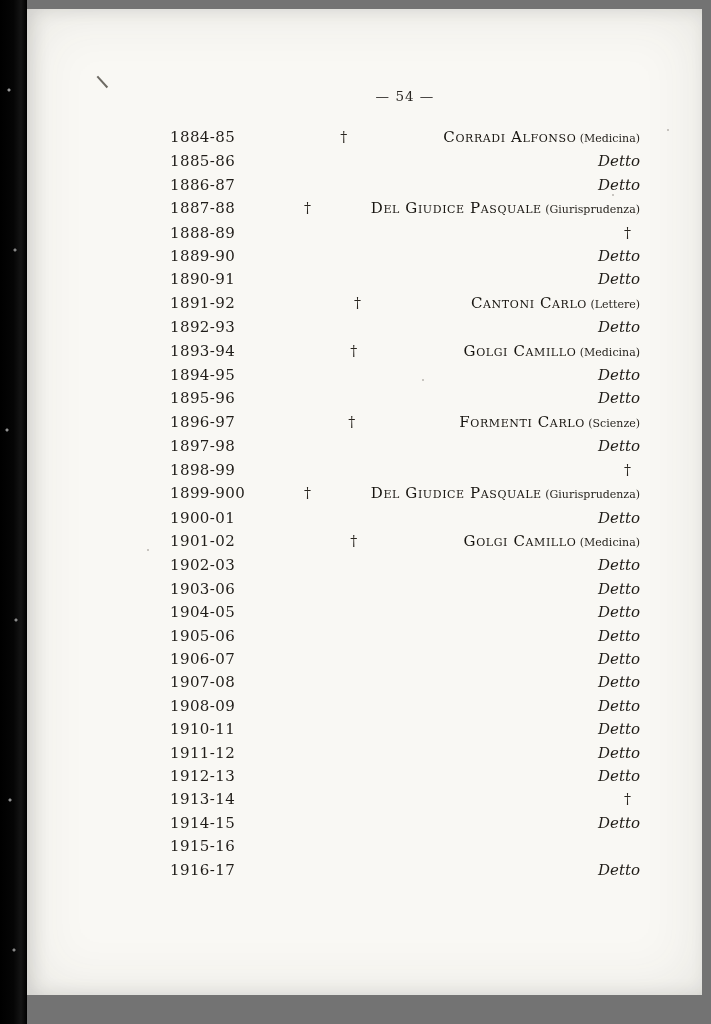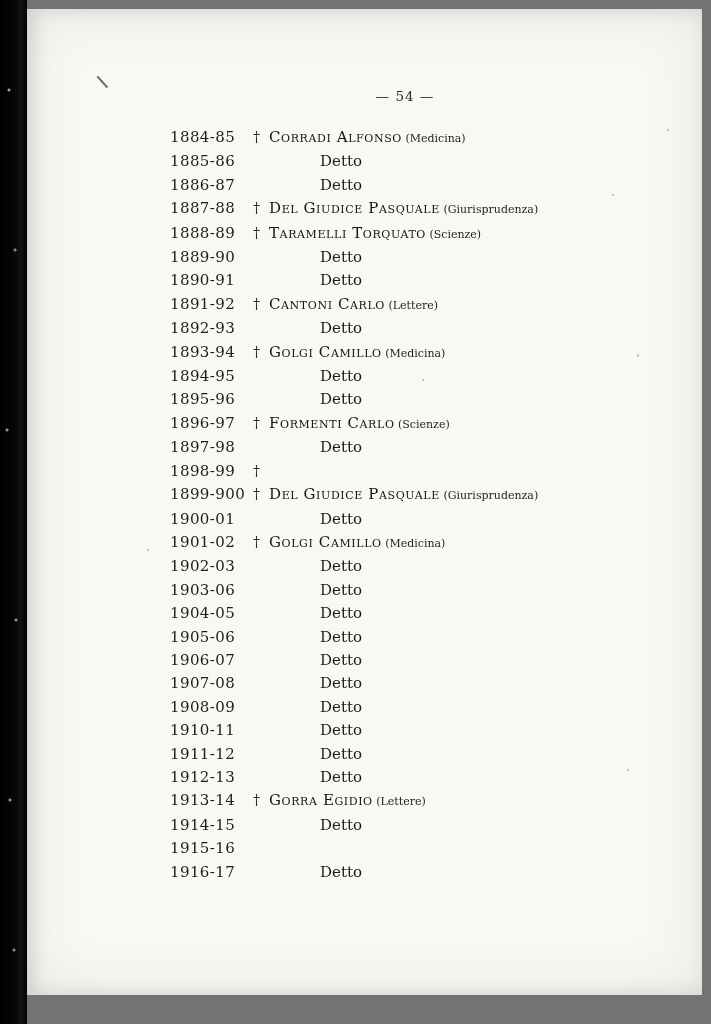--- a/index.html
+++ b/index.html
@@ -64,20 +64,21 @@
   }
   .entries {
     margin-top: 22px;
   }
   .row {
     display: flex;
     align-items: baseline;
     line-height: 23.4px;
     font-size: 15px;
     white-space: nowrap;
+    justify-content: space-between;
   }
   .year {
     width: 83px;
     letter-spacing: 0.4px;
     color: #201d19;
   }
   .dagger {
     width: 16px;
     text-align: left;
     font-size: 14px;
@@ -89,20 +90,21 @@
     color: #17140f;
     margin-top: 8px;
   }
   .name .faculty {
     font-size: 11px;
     color: #221f1a;
   }
   .detto {
     margin-left: 51px;
     color: #1e1b16;
+    font-style: italic;
   }
   
   .stray-mark {
     position: absolute;
     left: 68px;
     top: 72px;
     width: 15px;
     height: 1.6px;
     background: #4a463f;
     transform: rotate(48deg);
@@ -152,21 +154,20 @@
             <span class="detto">Detto</span>
           </div>
           <div class="row">
             <span class="year">1887-88</span>
             <span class="dagger">†</span>
             <span class="name"><span class="smallcaps">Del Giudice Pasquale</span><span class="faculty"> (Giurisprudenza)</span></span>
           </div>
           <div class="row">
             <span class="year">1888-89</span>
             <span class="dagger">†</span>
-            <span class="name"><span class="smallcaps">Taramelli Torquato</span><span class="faculty"> (Scienze)</span></span>
           </div>
           <div class="row">
             <span class="year">1889-90</span>
             <span class="dagger"></span>
             <span class="detto">Detto</span>
           </div>
           <div class="row">
             <span class="year">1890-91</span>
             <span class="dagger"></span>
             <span class="detto">Detto</span>
@@ -271,21 +272,20 @@
             <span class="detto">Detto</span>
           </div>
           <div class="row">
             <span class="year">1912-13</span>
             <span class="dagger"></span>
             <span class="detto">Detto</span>
           </div>
           <div class="row">
             <span class="year">1913-14</span>
             <span class="dagger">†</span>
-            <span class="name"><span class="smallcaps">Gorra Egidio</span><span class="faculty"> (Lettere)</span></span>
           </div>
           <div class="row">
             <span class="year">1914-15</span>
             <span class="dagger"></span>
             <span class="detto">Detto</span>
           </div>
           <div class="row">
             <span class="year">1915-16</span>
             <span class="dagger"></span>
           </div>

